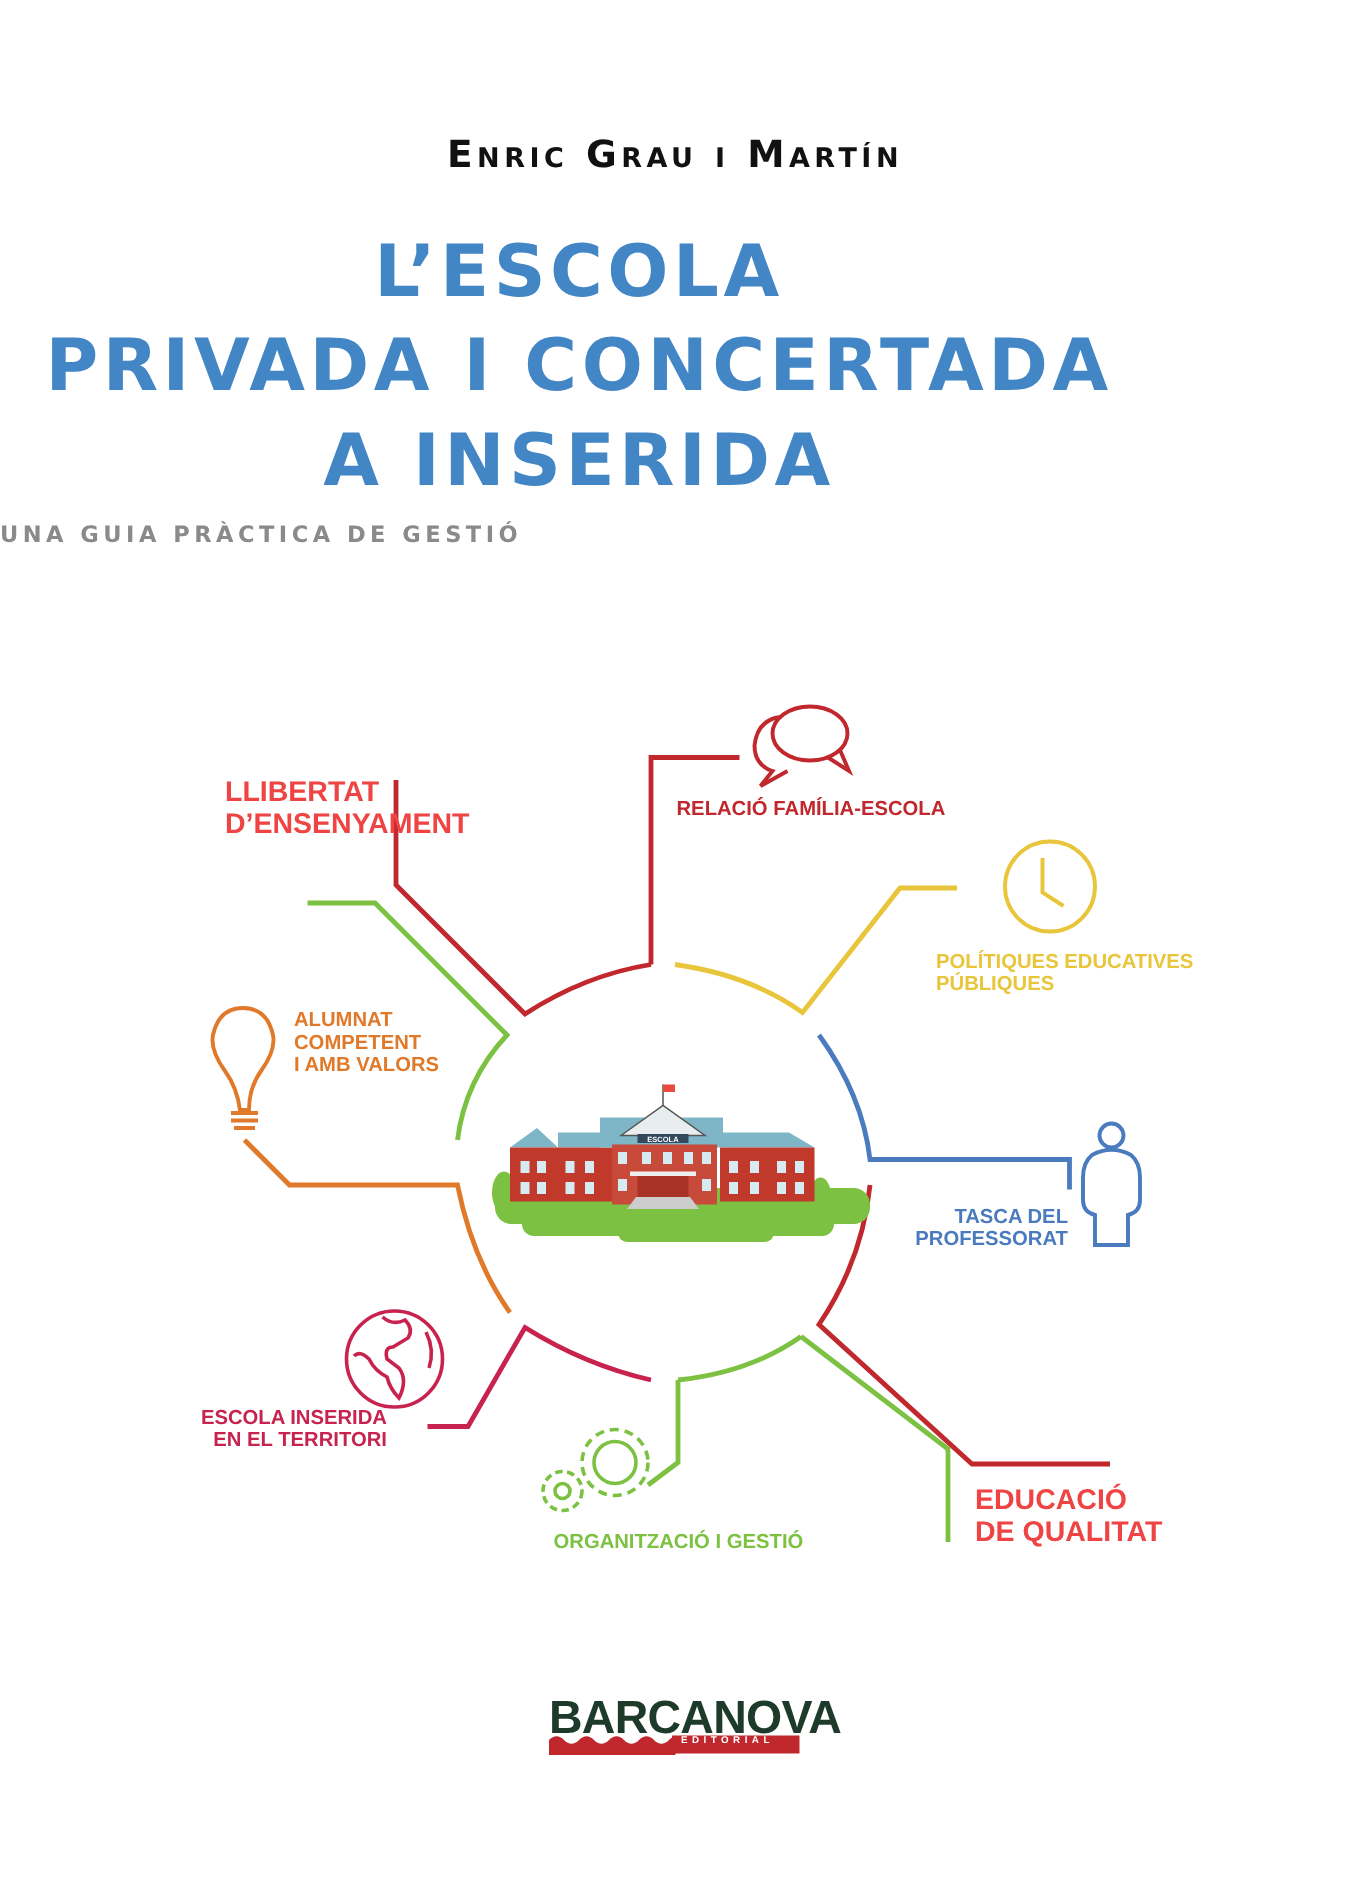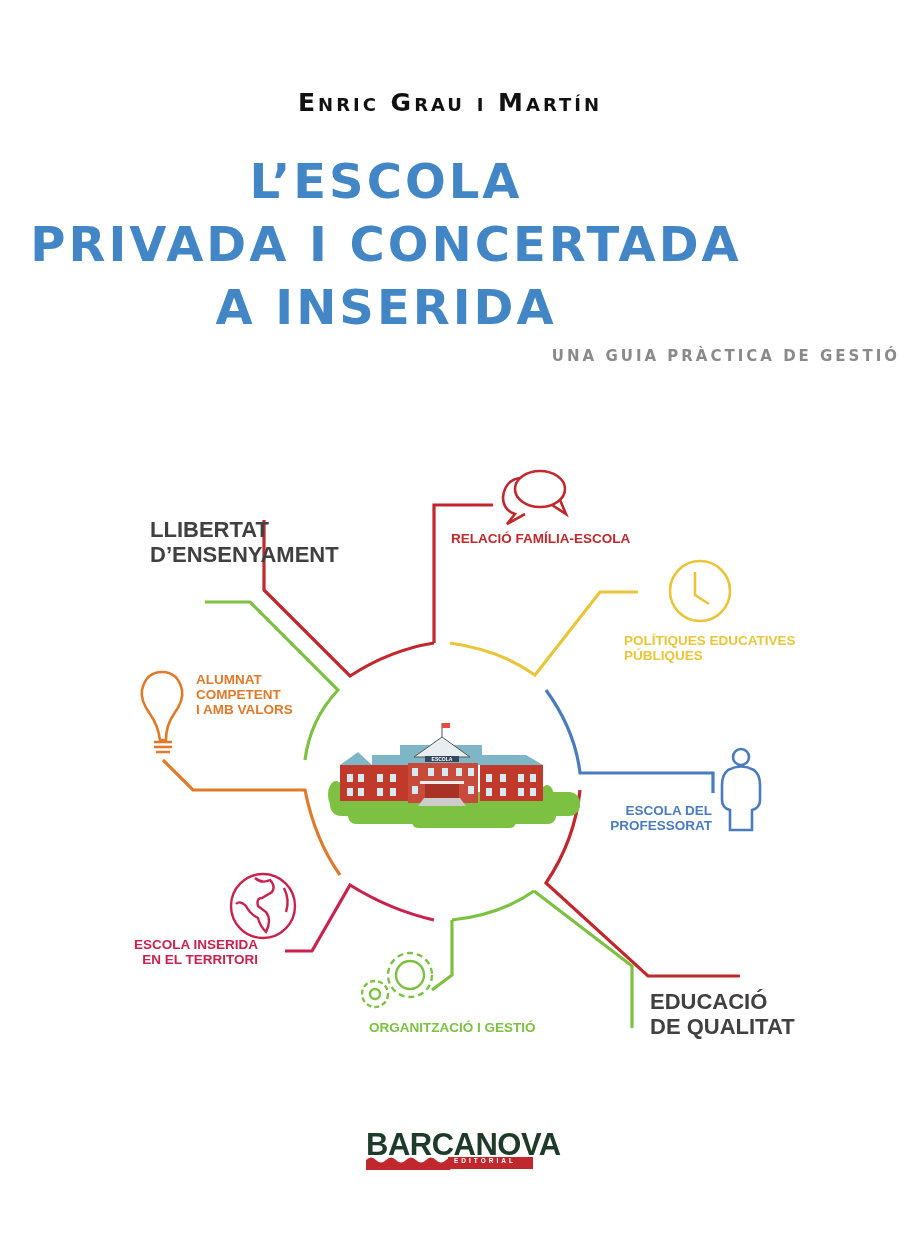--- a/index.html
+++ b/index.html
@@ -11,28 +11,28 @@
   }
   .title {
     position: absolute; left: 0; width: 772px; text-align: center;
     font-family: "DejaVu Sans", sans-serif; color: #4386c6; font-size: 48px; font-weight: bold;
     letter-spacing: 3px; line-height: 1;
   }
   .t1 { top: 157px; }
   .t2 { top: 220px; }
   .t3 { top: 283px; }
   .subtitle {
-    position: absolute; left: 0; width: 900px; top: 347px; text-align: right;
+    position: absolute; left: 0; width: 900px; top: 347px; text-align: left;
     font-family: "DejaVu Sans", sans-serif; font-weight: bold; font-size: 15px; letter-spacing: 3px; color: #8a8a8a;
   }
   svg.diagram { position: absolute; left: 0; top: 0; }
   .lbl {
     position: absolute; font-family: "Liberation Sans", sans-serif; font-weight: bold; line-height: 1.12;
   }
-  .lbl-big { font-size: 22px; color: #404040; }
+  .lbl-big { font-size: 19px; color: #ef4444; }
   .lbl-sm { font-size: 13.5px; }
   .publisher {
     position: absolute; left: 366px; top: 1127px; width: 168px; height: 46px;
   }
   .pub-name {
     font-family: "Liberation Sans", sans-serif; font-weight: bold; font-size: 31px; color: #1d3a2a;
     letter-spacing: -0.5px; position: absolute; left: 0; top: 0;
   }
   .pub-sub {
     position: absolute; left: 88px; top: 30px; font-size: 6.5px; font-weight: bold; color: #fff;
@@ -178,21 +178,21 @@
   <div>PÚBLIQUES</div>
 </div>
 
 <div class="lbl lbl-sm" style="left:196px; top:672px; color:#e07a2a;">
   <div>ALUMNAT</div>
   <div>COMPETENT</div>
   <div>I AMB VALORS</div>
 </div>
 
 <div class="lbl lbl-sm" style="left:600px; top:803px; width:112px; text-align:right; color:#4a7bbf;">
-  <div>ESCOLA DEL</div>
+  <div>TASCA DEL</div>
   <div>PROFESSORAT</div>
 </div>
 
 <div class="lbl lbl-sm" style="left:116px; top:937px; width:142px; text-align:right; color:#c8234e;">
   <div>ESCOLA INSERIDA</div>
   <div>EN EL TERRITORI</div>
 </div>
 
 <div class="lbl lbl-sm" style="left:334px; top:1020px; color:#7cc142;margin-left:35px;">
   <div>ORGANITZACIÓ I GESTIÓ</div>

